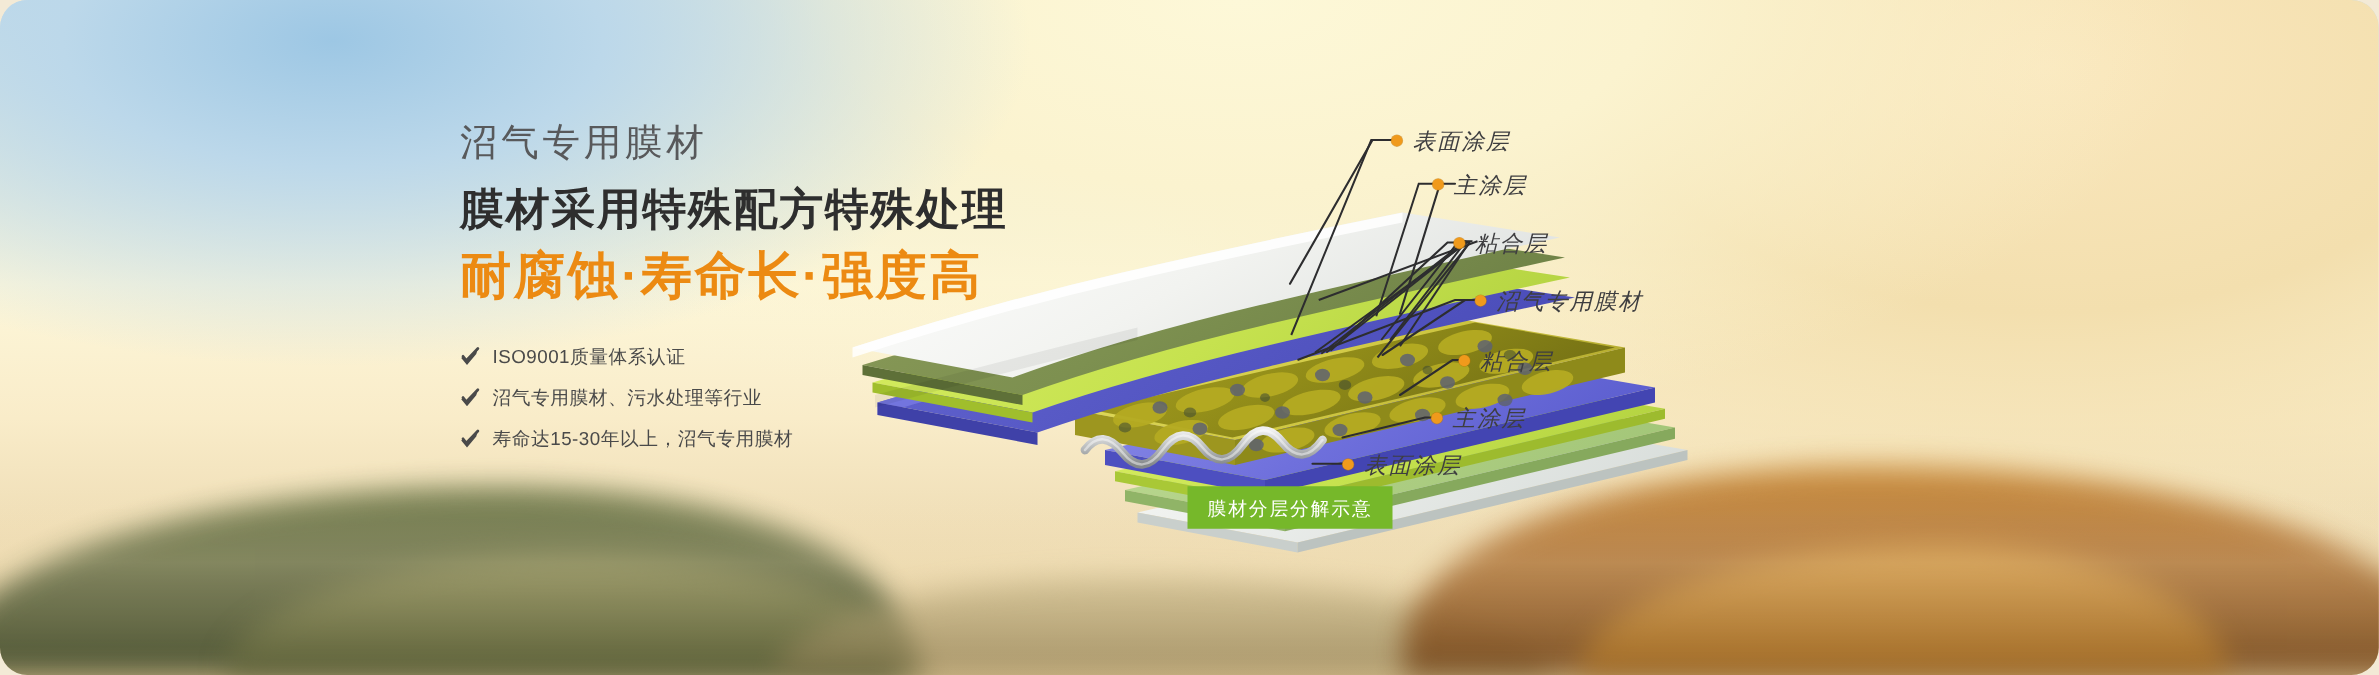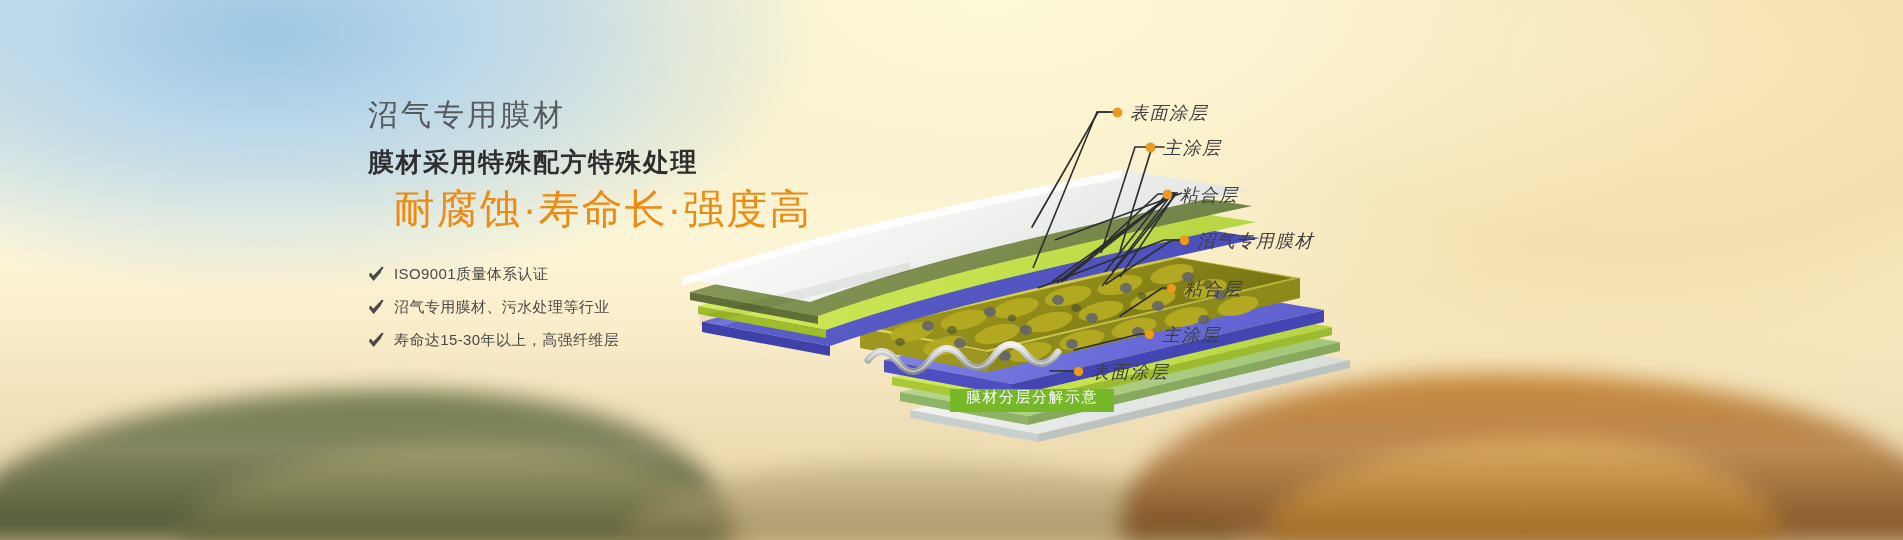--- a/index.html
+++ b/index.html
@@ -5,20 +5,21 @@
   * { margin:0; padding:0; box-sizing:border-box; }
   html,body { width:1903px; height:540px; overflow:hidden; }
   body {
     font-family:"Liberation Sans","DejaVu Sans",sans-serif;
     background:#f3ead6;
     position:relative;
   }
   #banner {
     position:absolute; left:0; top:0; width:1903px; height:540px;
     overflow:hidden;
+    border-radius:22px;
   }
   
   .bg-base {
     position:absolute; inset:0;
     background:
       radial-gradient(ellipse 900px 420px at 14% 6%, #9dc7e4 0%, #bcd8ea 24%, rgba(232,232,214,0) 62%),
       radial-gradient(ellipse 1100px 500px at 52% 0%, #fdf8d8 0%, #fbf3cf 30%, rgba(250,240,200,0) 70%),
       radial-gradient(ellipse 1000px 560px at 86% 10%, #fae7bd 0%, #f3dfae 35%, rgba(240,220,170,0) 75%),
       linear-gradient(to bottom, #bfd9e8 0%, #e8eddc 18%, #fdf7da 42%, #f9ecc9 62%, #eedcb4 80%, #e3cc9c 100%);
   }
@@ -67,30 +68,29 @@
   .text-block {
     position:absolute; left:368px; top:96px; width:470px;
   }
   .eyebrow {
     font-size:30px; color:#58595b; letter-spacing:3px;
     line-height:1.25; font-weight:400;
     font-family:"Liberation Sans","DejaVu Sans",sans-serif;
   }
   .headline {
     margin-top:13px;
-    font-size:26px; font-weight:bold; color:#2e2e2e;
+    font-size:35px; font-weight:bold; color:#2e2e2e;
     letter-spacing:1.5px; line-height:1.2;
     white-space:nowrap;
   }
   .subline {
     margin-top:7px;
-    font-size:41px; font-weight:normal; color:#ec8a12;
+    font-size:41px; font-weight:bold; color:#ec8a12;
     letter-spacing:2px; line-height:1.2;
     white-space:nowrap;
-    text-align:center;
   }
   .bullets { margin-top:31px;text-align:right; }
   .bullet {
     display:flex; align-items:center; margin-bottom:14px;
     color:#4a4a4a; font-size:15px; letter-spacing:.4px;
   }
   .bullet:last-child { margin-bottom:0; }
   .check {
     width:17px; height:17px; margin-right:9px; flex:0 0 auto;
     display:inline-block;
@@ -113,21 +113,21 @@
   .clabel {
     position:absolute; color:#3e3e40; font-size:18px; letter-spacing:1.5px;
     white-space:nowrap; line-height:1;
   }
 
   
   .badge {
     position:absolute; left:950px; top:389px;
     background:#76b82a; color:#ffffff;
     font-size:15px; letter-spacing:1.5px;
-    padding:0 16px 8px 16px; line-height:1;
+    padding:11px 16px 8px 16px; line-height:1;
     white-space:nowrap;
   }
 </style>
 </head>
 <body>
 
 <div id="banner">
 
   <div class="bg-base"></div>
   <div class="bg-hills">
@@ -163,21 +163,21 @@
         </span>
         <span class="bullet-label">沼气专用膜材、污水处理等行业</span>
       </div>
       <div class="bullet">
         <span class="check">
           <svg width="17" height="17" viewBox="0 0 17 17">
             <path d="M2.4 8.0 L5.1 11.4 L14.3 1.8 L13.0 6.2 L5.6 14.9 L1.0 9.4 Z" fill="#4a4a4a"></path>
             <path d="M2.4 8.0 L5.1 11.4 L14.3 1.8" fill="none" stroke="#4a4a4a" stroke-width="2.2" stroke-linecap="round"></path>
           </svg>
         </span>
-        <span class="bullet-label">寿命达15-30年以上，高强纤维层</span>
+        <span class="bullet-label">寿命达15-30年以上，沼气专用膜材</span>
       </div>
     </div>
   </div>
 
   <div class="diagram">
     <svg width="720" height="420" viewBox="0 0 720 420">
       <defs>
         <linearGradient id="gWhite" x1="0" y1="0" x2="1" y2="0.4">
           <stop offset="0%" stop-color="#ffffff"></stop>
           <stop offset="55%" stop-color="#f2f3f0"></stop>

